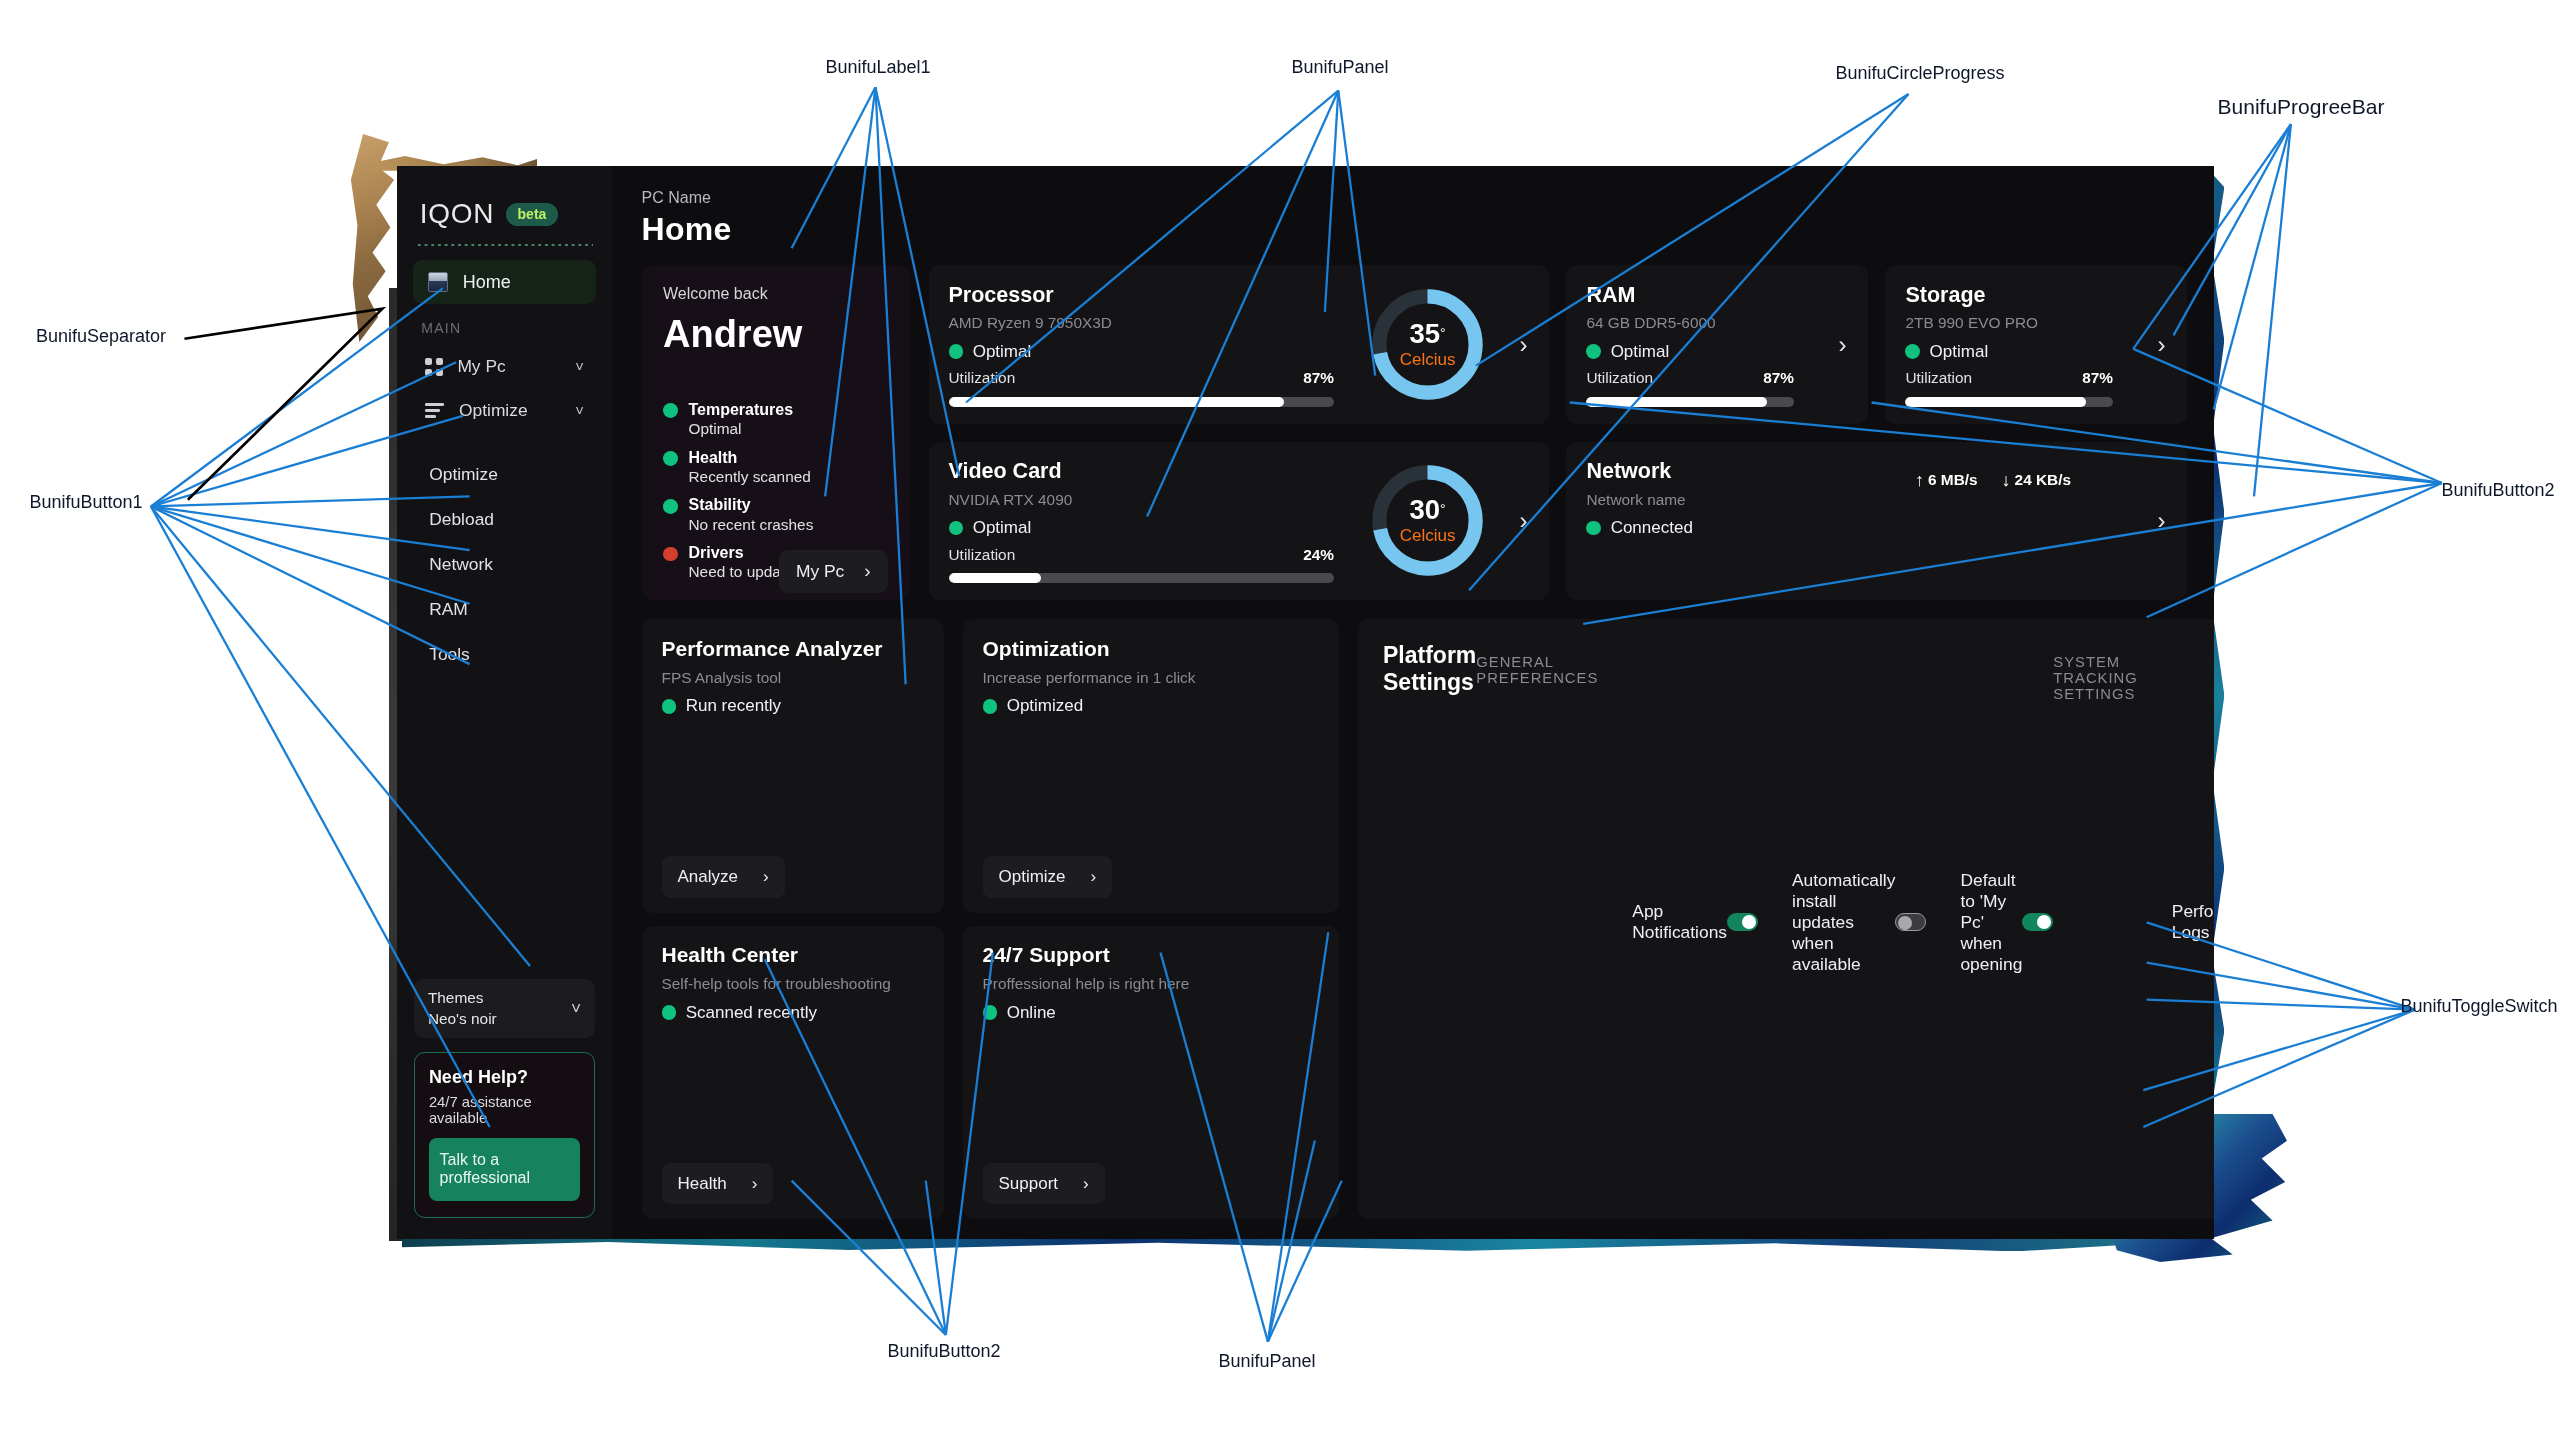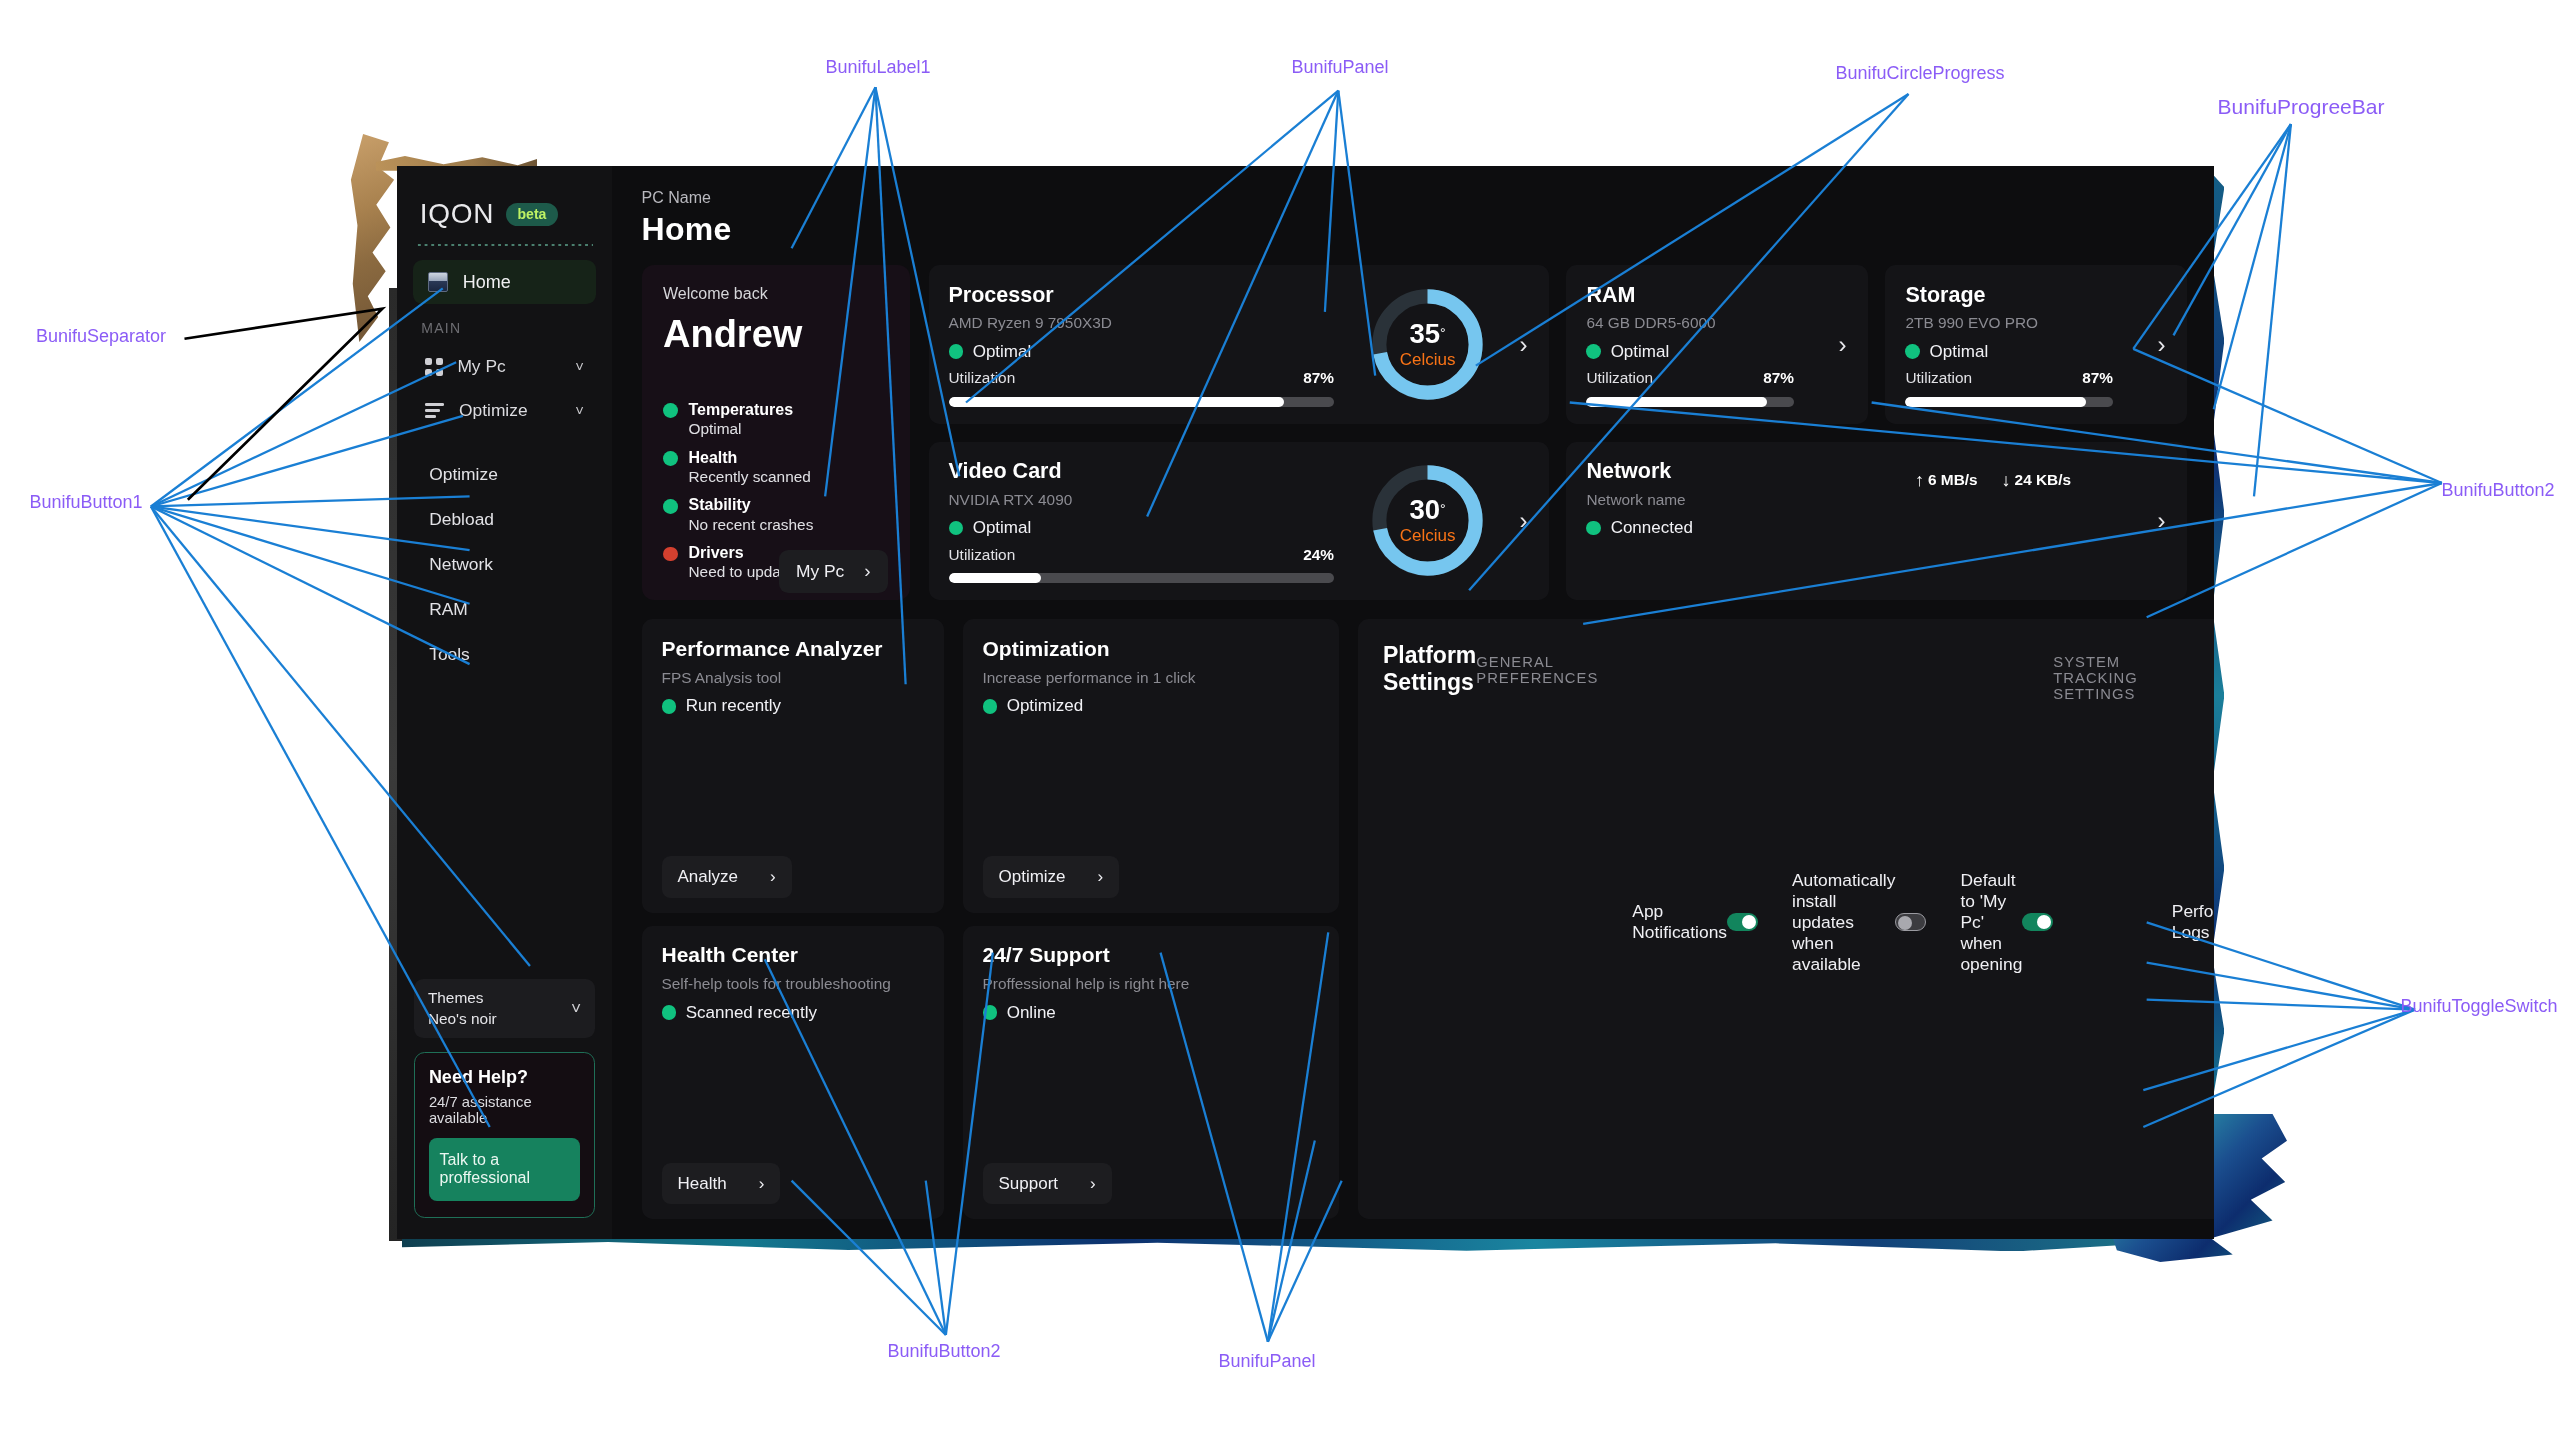--- a/index.html
+++ b/index.html
@@ -9,21 +9,21 @@
     font-family: "Liberation Sans", sans-serif;
     position: relative;
     overflow: hidden;
   }
 
   
   #annot-svg { position: absolute; left: 0; top: 0; width: 2576px; height: 1449px; pointer-events: none; z-index: 50; }
   .annot-label {
     position: absolute; z-index: 60;
     font-family: "Liberation Sans", sans-serif;
-    font-size: 17px; color: #8b5cf6; white-space: nowrap;
+    font-size: 17px; color: #0f172a; white-space: nowrap;
     transform: translateX(-50%);
   }
 
   
   .tear { position: absolute; z-index: 5; }
   .tear-tl {
     left: 349px; top: 134px; width: 47px; height: 208px;
     background: linear-gradient(160deg, #c9a06b 0%, #a9824f 35%, #8b6a40 60%, #6e5334 100%);
     clip-path: polygon(30% 0%, 85% 4%, 62% 16%, 96% 22%, 58% 34%, 88% 45%, 50% 57%, 78% 66%, 40% 78%, 62% 88%, 22% 100%, 8% 72%, 18% 44%, 4% 22%);
     filter: drop-shadow(1.3px 1.3px 2px rgba(0,0,0,0.35));
@@ -206,21 +206,21 @@
   .action-card {
     background: #141417; border-radius: 10.7px; padding: 17.4px 20px 14.8px 20px;
     flex: 1; display: flex; flex-direction: column;
   }
   .ac-title { font-size: 21px; font-weight: 700; color: #ffffff; }
   .ac-sub { font-size: 15.4px; color: #8b8b92; margin-top: 8px; }
   .ac-state { display: flex; align-items: center; gap: 9.4px; margin-top: 9.4px; }
   .ac-state span { font-size: 17px; color: #f2f2f6; }
   .ac-spacer { flex: 1; }
   .ac-btn {
-    display: inline-flex; align-items: center; gap: 32px; align-self: flex-start;
+    display: inline-flex; align-items: center; gap: 25px; align-self: flex-start;
     background: #1d1d20; border: none; border-radius: 8.7px;
     padding: 10.7px 16px; color: #f0f0f4; font-size: 17px; cursor: pointer;
   }
 
   .settings-panel {
     flex: 1; background: #141417; border-radius: 10.7px;
     padding: 23px 25.5px 17.4px 25.5px; display: flex; flex-direction: row;
   }
   .sp-title { font-size: 23px; font-weight: 700; color: #ffffff; }
   .sp-sec { font-size: 14.8px; color: #8b8b92; letter-spacing: 1px; margin: 12px 0 14.8px 0; }

